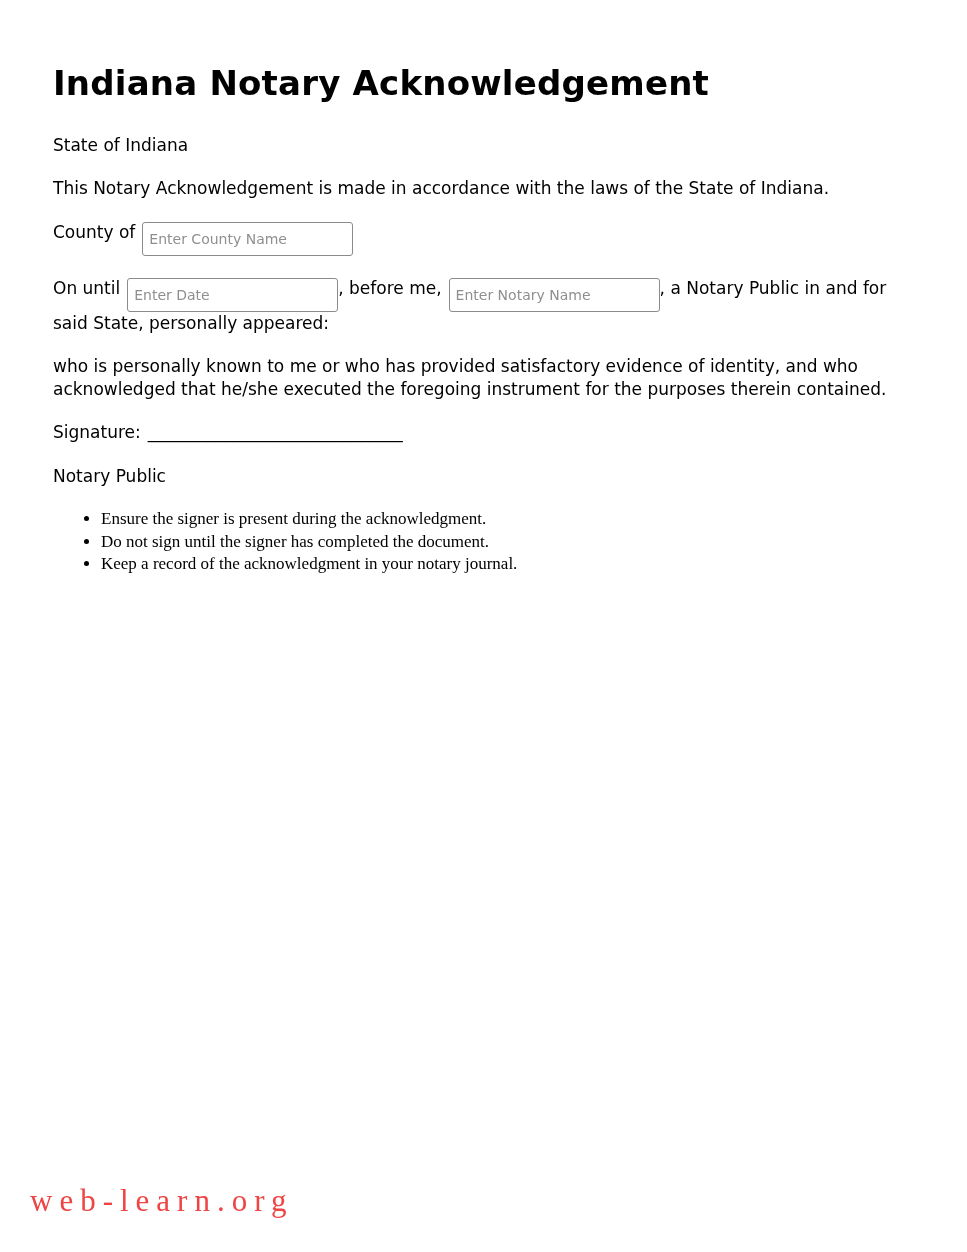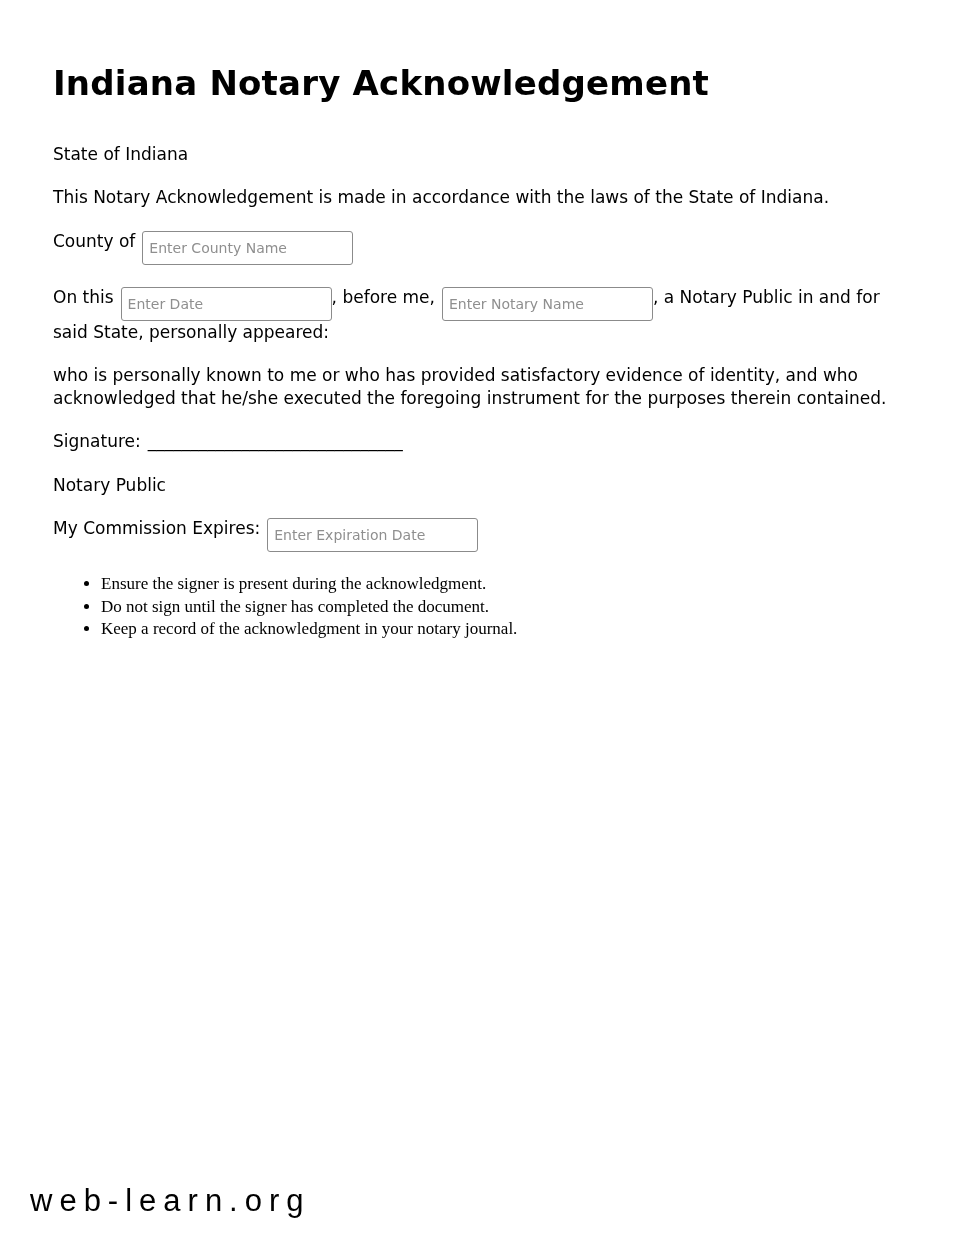--- a/index.html
+++ b/index.html
@@ -14,21 +14,21 @@
   }
   .page {
     width: 854px;
     margin-left: 53px;
     padding-top: 1px;
   }
   h1.doc-title {
     font-size: 34px;
     font-weight: bold;
     line-height: 1.2;
-    margin: 62px 0 39px 0;
+    margin: 62px 0 30px 0;
     letter-spacing: 0.2px;
   }
   p.doc-par {
     font-size: 17px;
     line-height: 22.5px;
     margin: 21px 0;
   }
   p.doc-par.bold-head {
     font-weight: bold;
     margin-top: 24px;
@@ -56,51 +56,50 @@
     margin: 21px 0 21px 0;
     padding-left: 48px;
     font-size: 17px;
     line-height: 22.5px;
   }
   ul.notes-list li { margin: 0; font-family: Liberation Serif, serif; }
   .footer-brand {
     position: absolute;
     left: 30px;
     top: 1183px;
-    font-family: Liberation Sans, sans-serif;
+    font-family: Liberation Serif, serif;
     font-size: 31px;
     letter-spacing: 7px;
-    color: #000000;
+    color: #ef4444;
     font-weight: normal;
   }
 </style>
 </head>
 <body>
 
 <div class="page">
 
   <h1 class="doc-title">Indiana Notary Acknowledgement</h1>
 
   <p class="doc-par">State of Indiana</p>
 
   <p class="doc-par">This Notary Acknowledgement is made in accordance with the laws of the State of Indiana.</p>
 
   <p class="doc-par"><span>County of</span><input type="text" class="inline-input gap-left" placeholder="Enter County Name" style=""></p>
 
-  <p class="doc-par"><span>On this</span><input type="text" class="inline-input gap-left" placeholder="Enter Date" style=""><span>, before me,</span><input type="text" class="inline-input gap-left" placeholder="Enter Notary Name" style=""><span>, a Notary Public in and for said State, personally appeared:</span></p>
+  <p class="doc-par"><span>On until</span><input type="text" class="inline-input gap-left" placeholder="Enter Date" style=""><span>, before me,</span><input type="text" class="inline-input gap-left" placeholder="Enter Notary Name" style=""><span>, a Notary Public in and for said State, personally appeared:</span></p>
 
 
   <p class="doc-par">who is personally known to me or who has provided satisfactory evidence of identity, and who acknowledged that he/she executed the foregoing instrument for the purposes therein contained.</p>
 
 
   <p class="doc-par"><span>Signature:</span><span class="gap-left">______________________________</span></p>
 
   <p class="doc-par">Notary Public</p>
 
-  <p class="doc-par"><span>My Commission Expires:</span><input type="text" class="inline-input gap-left" placeholder="Enter Expiration Date" style=""></p>
 
 
   <ul class="notes-list">
     <li>Ensure the signer is present during the acknowledgment.</li>
     <li>Do not sign until the signer has completed the document.</li>
     <li>Keep a record of the acknowledgment in your notary journal.</li>
   </ul>
 
 </div>
 

